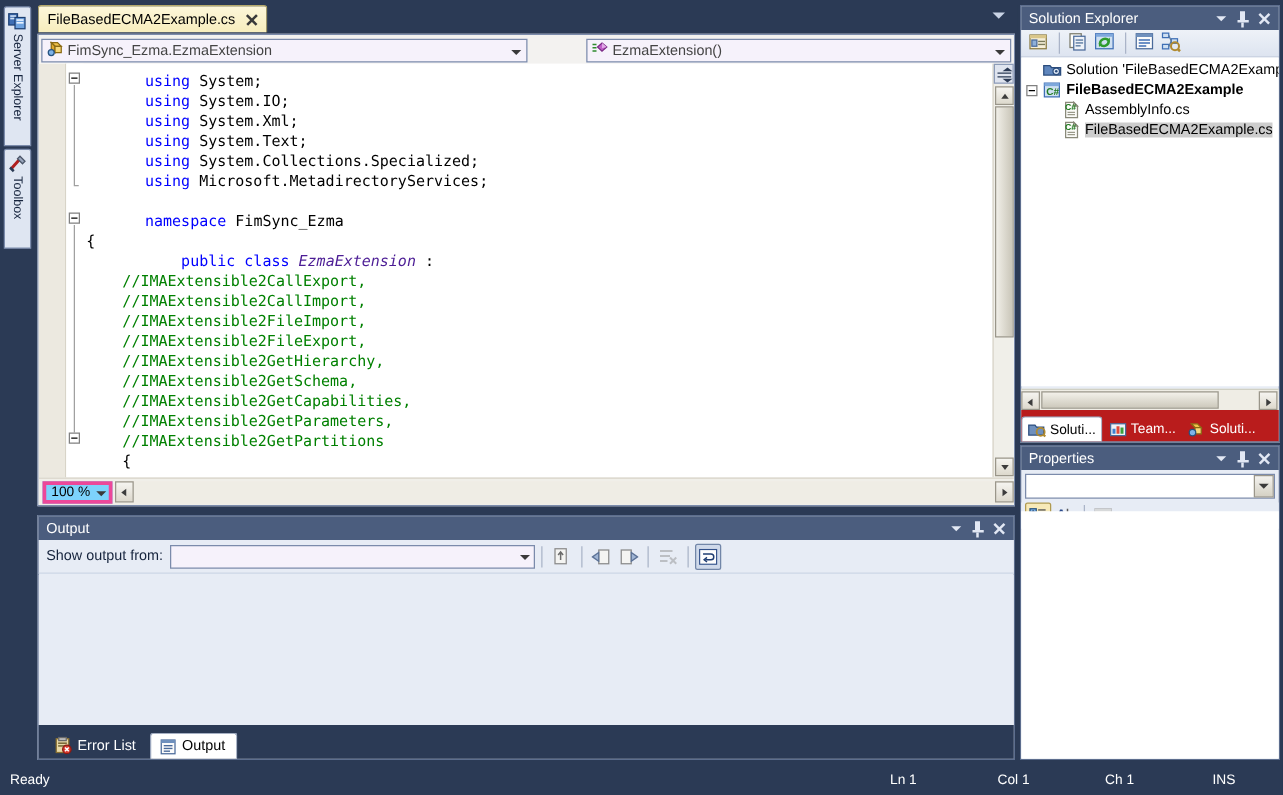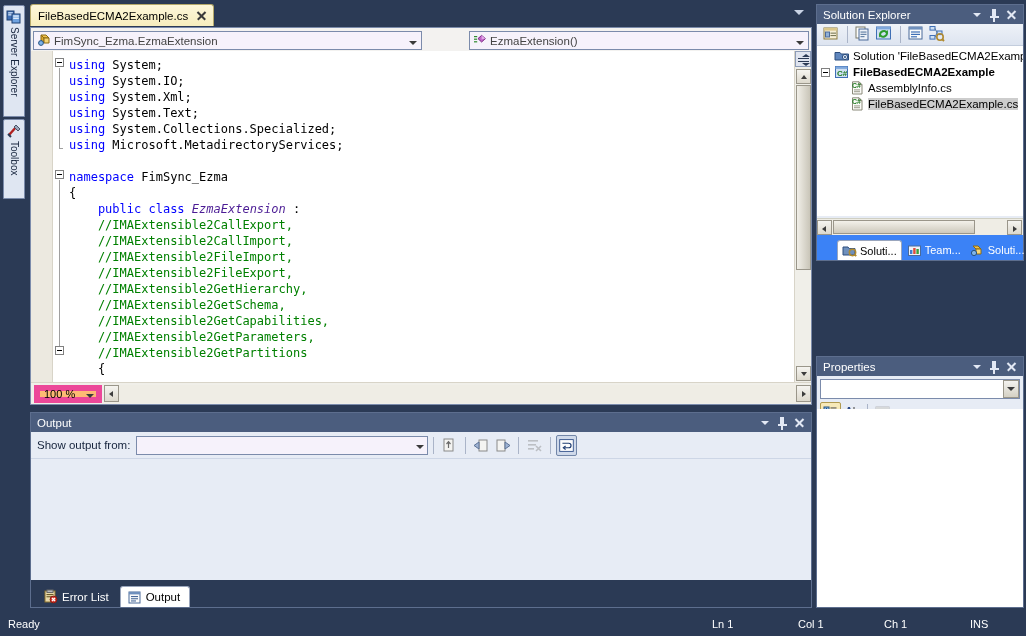--- a/index.html
+++ b/index.html
@@ -104,21 +104,21 @@
   }
   #fold-margin {
     position: absolute; left: 22px; top: 0; width: 14px; bottom: 22px; background: #fff;
   }
   #code-text {
     position: absolute; left: 38px; top: 6px; right: 34px; bottom: 22px;
     font-family: "DejaVu Sans Mono", "Liberation Mono", monospace;
     font-size: 12px; line-height: 16px; white-space: pre; overflow: hidden;
     color: #000;
   }
-  .kw { color: #0000ff; }
+  .kw { color: #0000ff; margin-left: 47px; }
   .typ { color: #4c1d95; font-style: italic; }
   .cm { color: #008000; }
 
   
   .fold-box {
     position: absolute; width: 9px; height: 9px; border: 1px solid #808080;
     background: #fff; cursor: pointer;
   }
   .fold-box::before {
     content:''; position:absolute; left:1px; top:3px; width:5px; height:1px; background:#000;
@@ -162,22 +162,22 @@
     border: 1px solid #9a968a; cursor: pointer;
   }
 
   
   #ed-hbar {
     position: absolute; left: 0; right: 0; bottom: 0; height: 22px;
     background: #f0efe9; border-top: 1px solid #d8d4c8;
     display: flex; align-items: center;
   }
   #zoom-combo {
-    width: 68px; height: 18px; margin-left: 3px; background: #fdba74;
-    border: 6px solid #ec4899; display: flex; align-items: center; cursor: pointer;
+    width: 56px; height: 18px; margin-left: 3px; background: #7dd3fc;
+    border: 3px solid #ec4899; display: flex; align-items: center; cursor: pointer;
   }
   #zoom-combo .zl { font-size: 11px; margin-left: 4px; flex: 1; }
   #zoom-combo .za { width: 13px; text-align:center; }
   #zoom-combo .za i {
     display:inline-block;width:0;height:0;border-left:4px solid transparent;
     border-right:4px solid transparent;border-top:4px solid #3a3a3a;
   }
   #ed-hscroll {
     flex: 1; height: 18px; margin: 0 0 0 2px; position: relative; background: #efede5;
   }
@@ -237,21 +237,21 @@
   .otab {
     height: 21px; display: flex; align-items: center; padding: 0 9px 0 6px;
     border-radius: 3px 3px 0 0; cursor: pointer; font-size: 11.5px; margin-right: 2px;
   }
   .otab.inactive { color: #ffffff; }
   .otab.active { background: #fff; color: #000; border: 1px solid #9aa6bd; border-bottom: none; }
   .otab .oticon { width: 15px; height: 15px; margin-right: 4px; position: relative; }
 
   
   #sol-pane {
-    position: absolute; left: 816px; top: 4px; width: 208px; height: 257px;
+    position: absolute; left: 816px; top: 4px; width: 208px; height: 350px;
     background: #e7ecf5; border: 1px solid #5d6e8e;
   }
   #sol-toolbar {
     height: 22px; background: linear-gradient(to bottom,#eef2f8,#dde4f0);
     display: flex; align-items: center; padding-left: 4px; border-bottom: 1px solid #c3cddd;
   }
   #sol-tree {
     position: absolute; left: 0; right: 0; top: 41px; bottom: 44px;
     background: #fff; overflow: hidden; padding-top: 2px;
   }
@@ -271,21 +271,21 @@
   #sol-hscroll {
     position: absolute; left: 0; right: 0; bottom: 25px; height: 17px;
     background: #efede5; border-top: 1px solid #d0d0c4;
   }
   #sol-hthumb {
     position: absolute; left: 16px; top: 1px; width: 142px; height: 14px;
     background: linear-gradient(to bottom,#f3f1ea,#cdc9bc); border: 1px solid #9a968a;
   }
   #sol-tabs {
     position: absolute; left: 0; right: 0; bottom: 0; height: 25px;
-    background: #3b82f6; display: flex; align-items: flex-end; padding-left: 20px;
+    background: #b91c1c; display: flex; align-items: flex-end;
   }
   .stab {
     height: 20px; display: flex; align-items: center; padding: 0 4px; font-size: 11px;
     border-radius: 3px 3px 0 0; cursor: pointer; margin-right: 1px;
   }
   .stab.active { background: #fff; color: #000; border: 1px solid #9aa6bd; border-bottom: none; }
   .stab.inactive { color: #fff; }
   .stab .sticon { width: 15px; height: 15px; margin-right: 3px; position: relative; flex:0 0 auto; }
 
   

